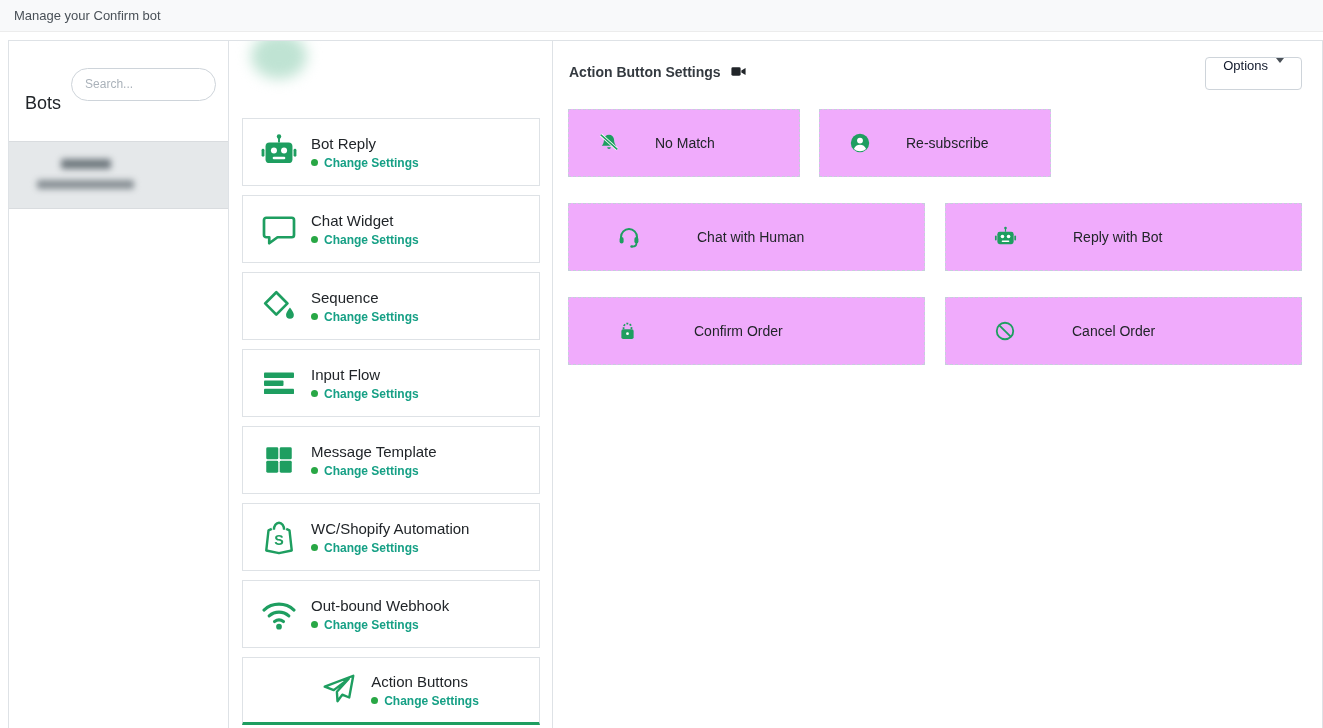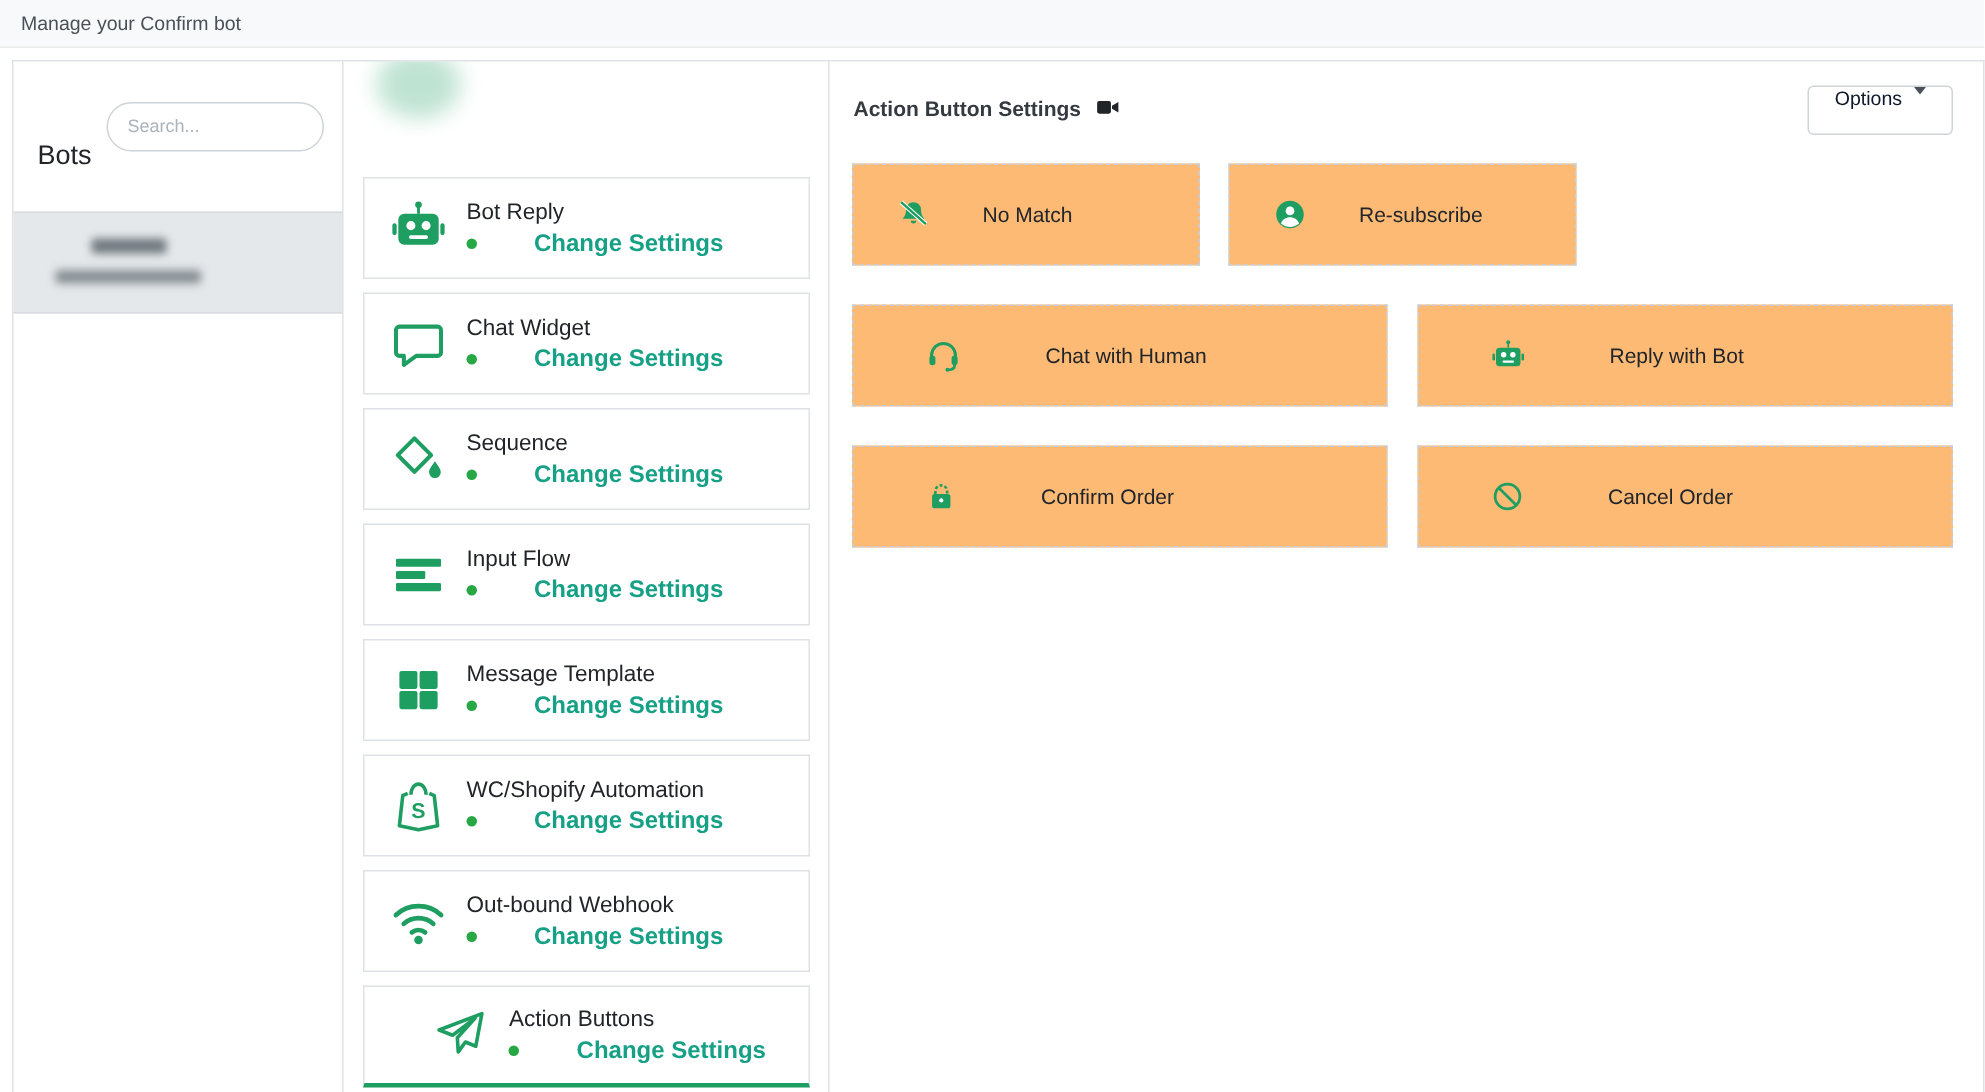--- a/index.html
+++ b/index.html
@@ -36,34 +36,34 @@
     padding:77px 0 0 13px;position:relative;overflow:hidden;}
   .blob{position:absolute;top:-8px;left:22px;width:56px;height:46px;background:#bfe3d3;
     border-radius:50%;filter:blur(7px);}
   .card{width:298px;height:68px;border:1px solid var(--border);border-radius:0;
     margin-bottom:9px;display:flex;align-items:center;background:#fff;cursor:pointer;}
   .card.selected{border-bottom:3px solid var(--green);justify-content:center;}
   .card-icon{width:42px;display:flex;justify-content:center;align-items:center;margin:0 11px 0 15px;flex-shrink:0;}
   .card-title{font-size:15px;color:var(--text);}
   .card-action{display:flex;align-items:center;gap:6px;margin-top:4px;cursor:pointer;}
   .dot{width:7px;height:7px;border-radius:50%;background:var(--dot);}
-  .card-action-label{font-size:16px;font-weight:700;color:var(--link);margin-left:32px;}
+  .card-action-label{font-size:12px;font-weight:700;color:var(--link);}
   
   .main{flex:1;position:relative;}
   .main-head{display:flex;align-items:center;gap:9px;padding:22px 16px 0;}
   .main-title{font-size:14px;font-weight:700;color:#343a40;}
   .options-btn{position:absolute;top:16px;right:20px;height:33px;padding:0 17px;
     display:flex;align-items:flex-start;gap:8px;background:#fff;border:1px solid #ced4da;
     border-radius:4px;font-size:13px;color:#0f172a;cursor:pointer;font-family:inherit;}
   .caret{width:0;height:0;border-left:4px solid transparent;border-right:4px solid transparent;
     border-top:5px solid #495057;}
   .tiles{margin-top:29px;padding-left:15px;}
   .tile-row{display:flex;gap:19px;margin-bottom:26px;}
   .tile-row.two{gap:20px;}
-  .tile{height:68px;border:1px dashed #c5cfdb;background:#fdba74;display:flex;
+  .tile{height:68px;border:1px dashed #c5cfdb;background:#f0abfc;display:flex;
     align-items:center;cursor:pointer;}
   .tile.small{width:232px;padding-left:29px;gap:35px;}
   .tile.wide{width:357px;padding-left:48px;gap:56px;text-align:right;}
   .tile-label{font-size:14px;color:var(--text);}
   .icon{display:inline-flex;align-items:center;justify-content:center;}
 </style>
 </head>
 <body>
 
 <div class="topbar">

